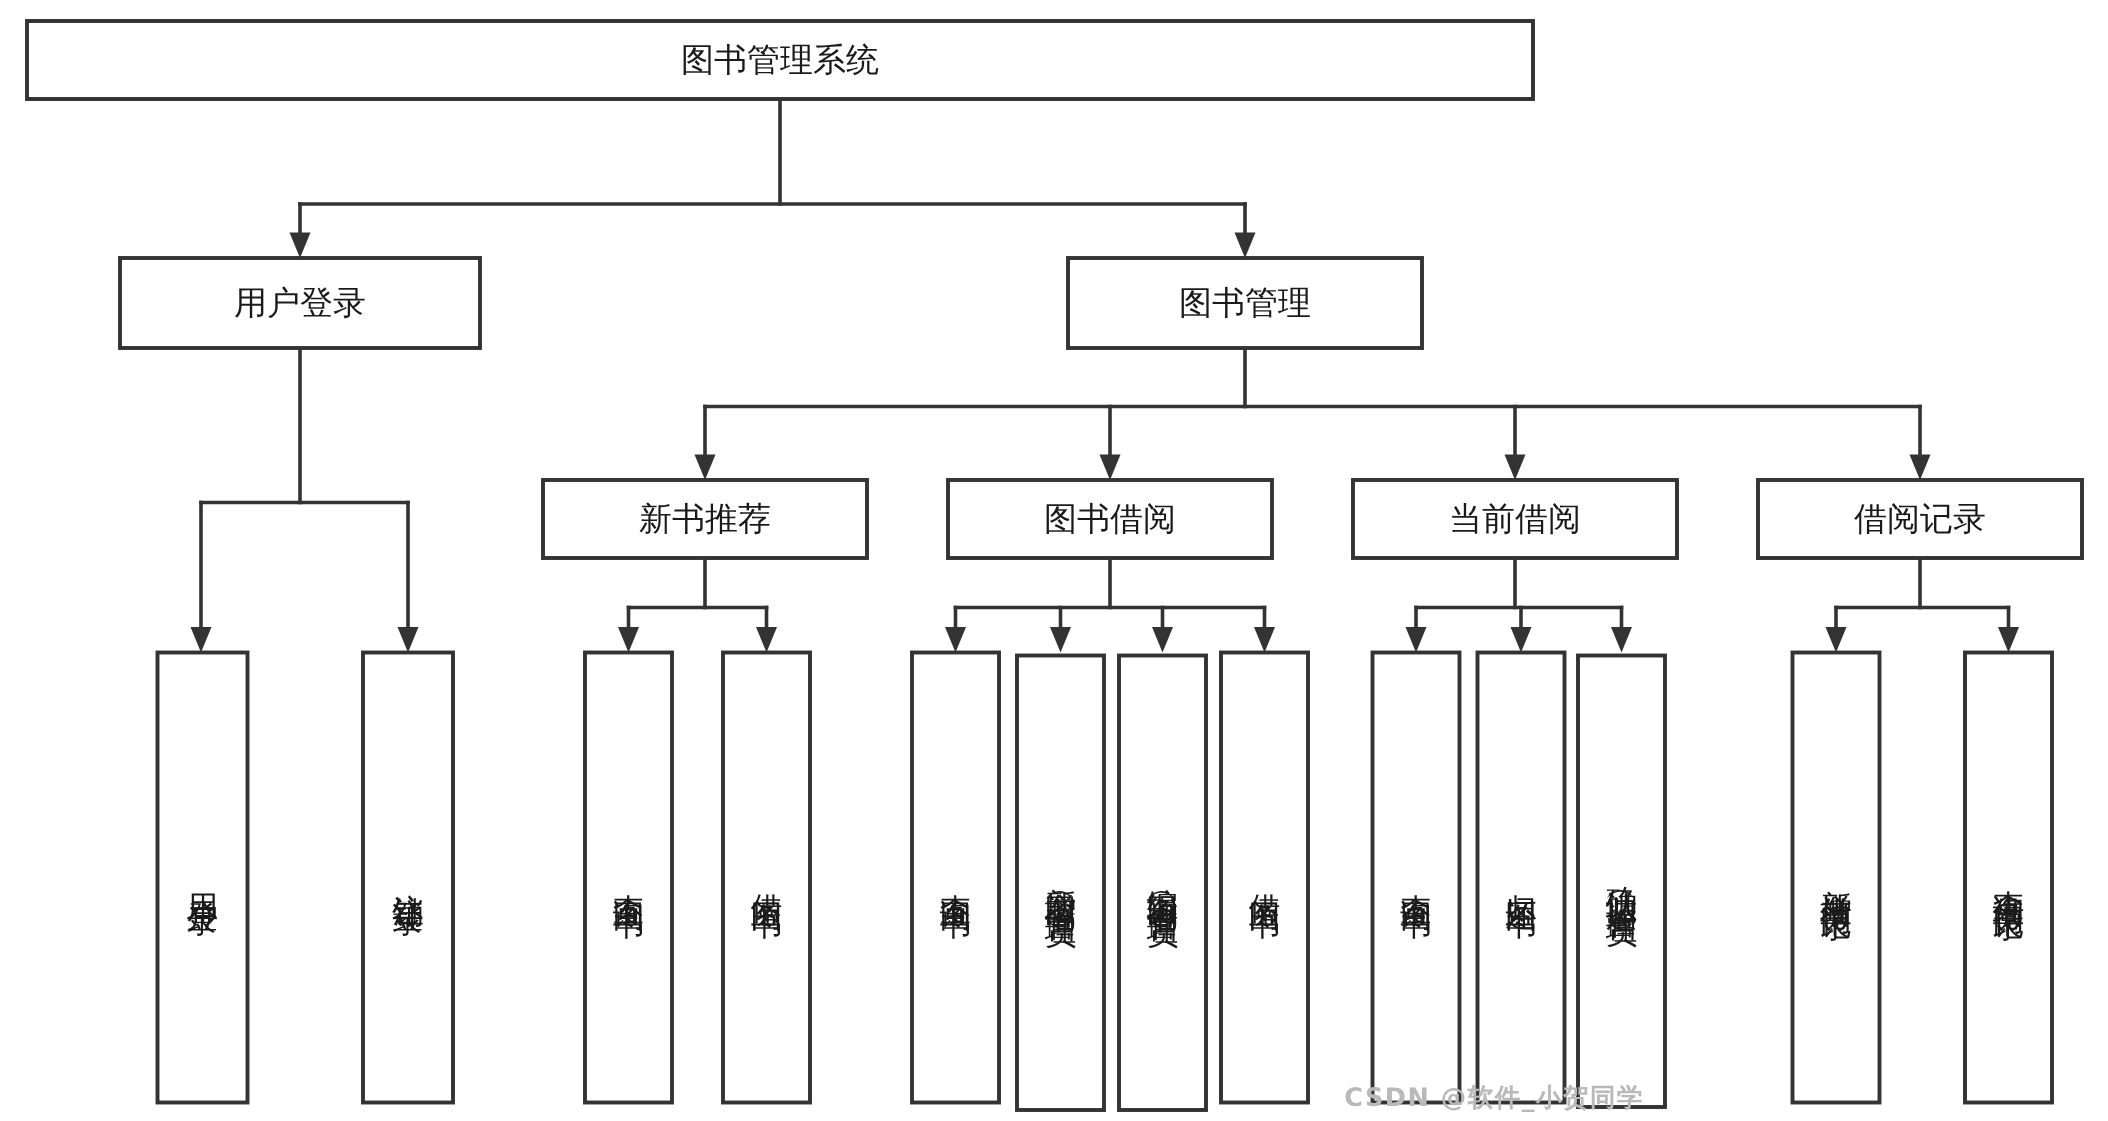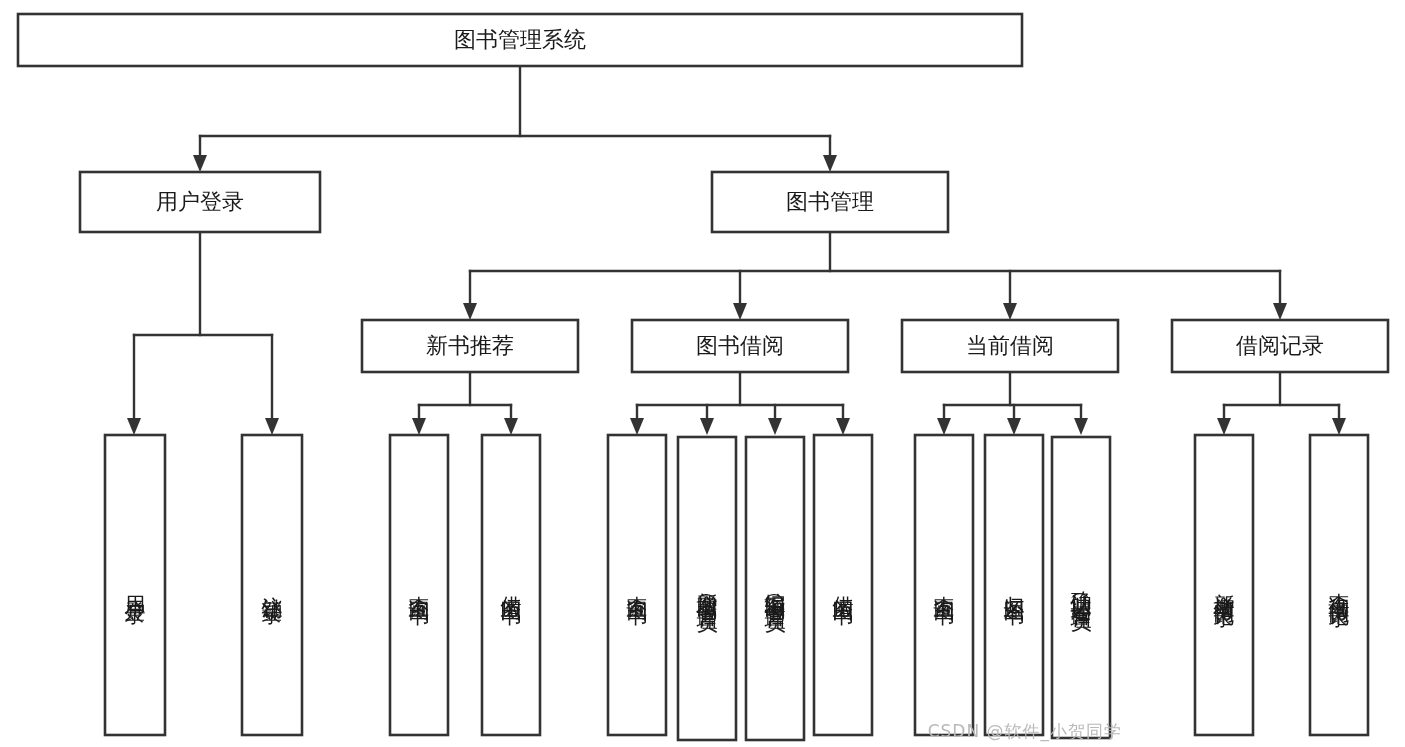--- a/index.html
+++ b/index.html
@@ -12,21 +12,20 @@
     width: 1405px;
     height: 747px;
     overflow: hidden;
     font-family: "DejaVu Sans", "Liberation Sans", sans-serif;
   }
   #diagram-root {
     position: relative;
     width: 1120px;
     height: 747px;
     background: #ffffff;
-    padding-left: 14px;
   }
   svg.diagram-canvas {
     position: absolute;
     top: 0;
     left: 0;
     width: 1405px;
     height: 747px;
   }
   .node-box {
     fill: #ffffff;
@@ -63,27 +62,28 @@
     text-orientation: upright;
     font-family: "DejaVu Sans", "Liberation Sans", sans-serif;
     font-size: 21px;
     line-height: 1.05;
     letter-spacing: 3px;
     color: #1a1a1a;
     white-space: nowrap;
   }
   .watermark {
     position: absolute;
-    right: 12px;
+    right: 24px;
     bottom: 4px;
     font-family: "DejaVu Sans", "Liberation Sans", sans-serif;
     font-size: 17px;
     color: #b9b9b9;
     letter-spacing: 1px;
     white-space: nowrap;
+    font-weight: bold;
   }
 </style>
 </head>
 <body>
 
 <div id="diagram-root">
 
   <svg class="diagram-canvas" id="diagram-svg" viewBox="0 0 1405 747" xmlns="http://www.w3.org/2000/svg">
       <g>
         <path d="M 520 66 L 520 136" class="connector"></path>

